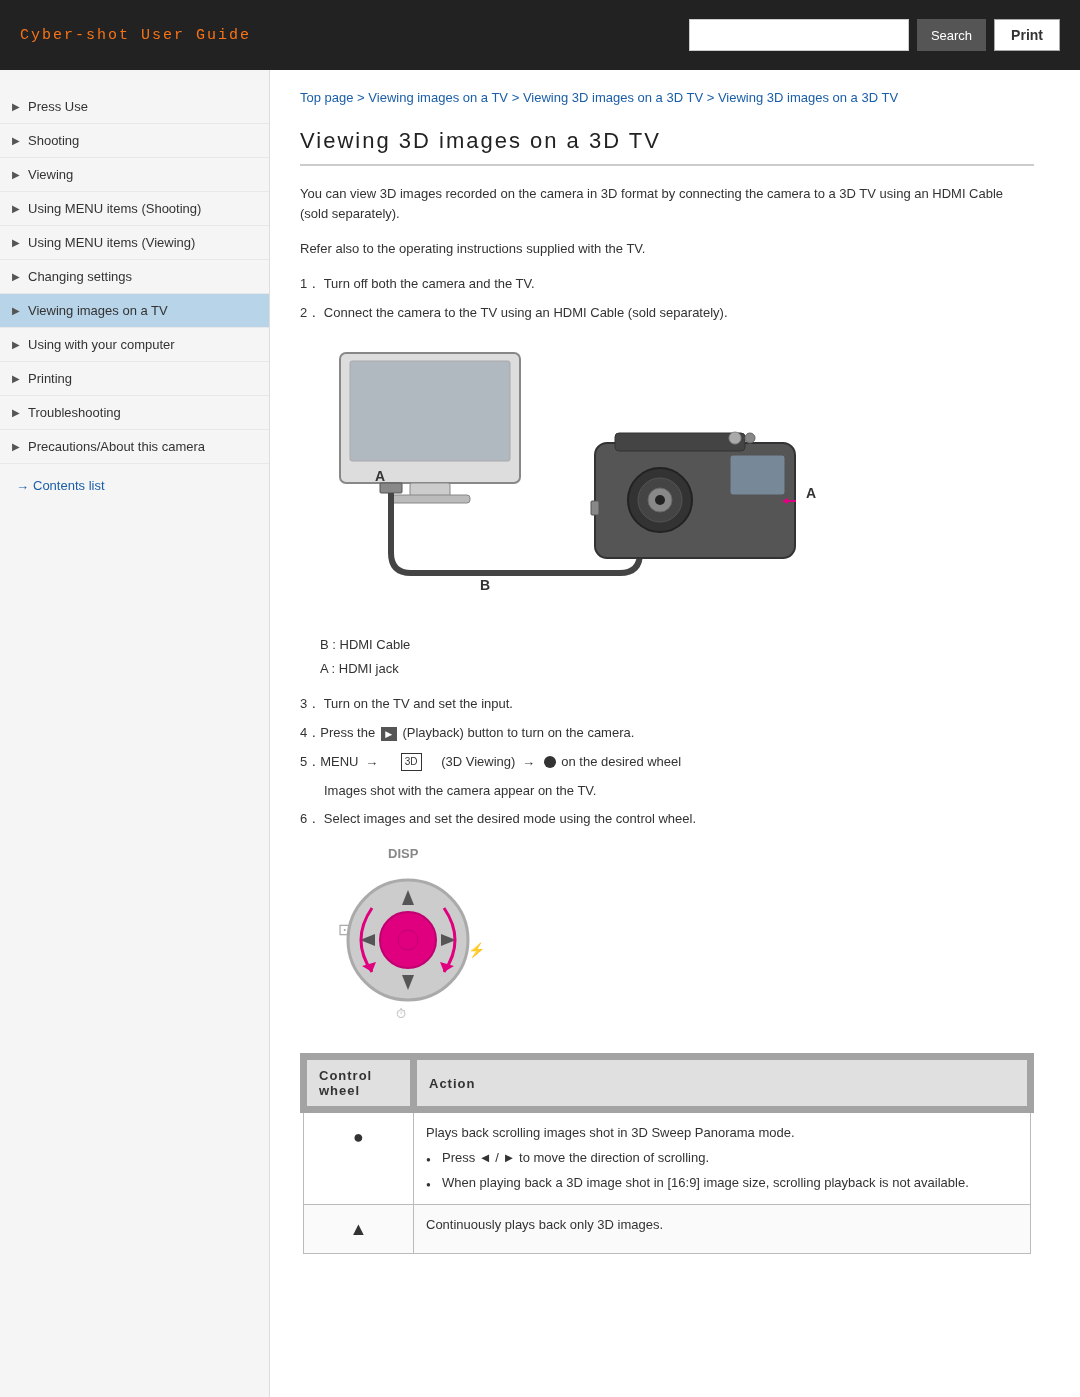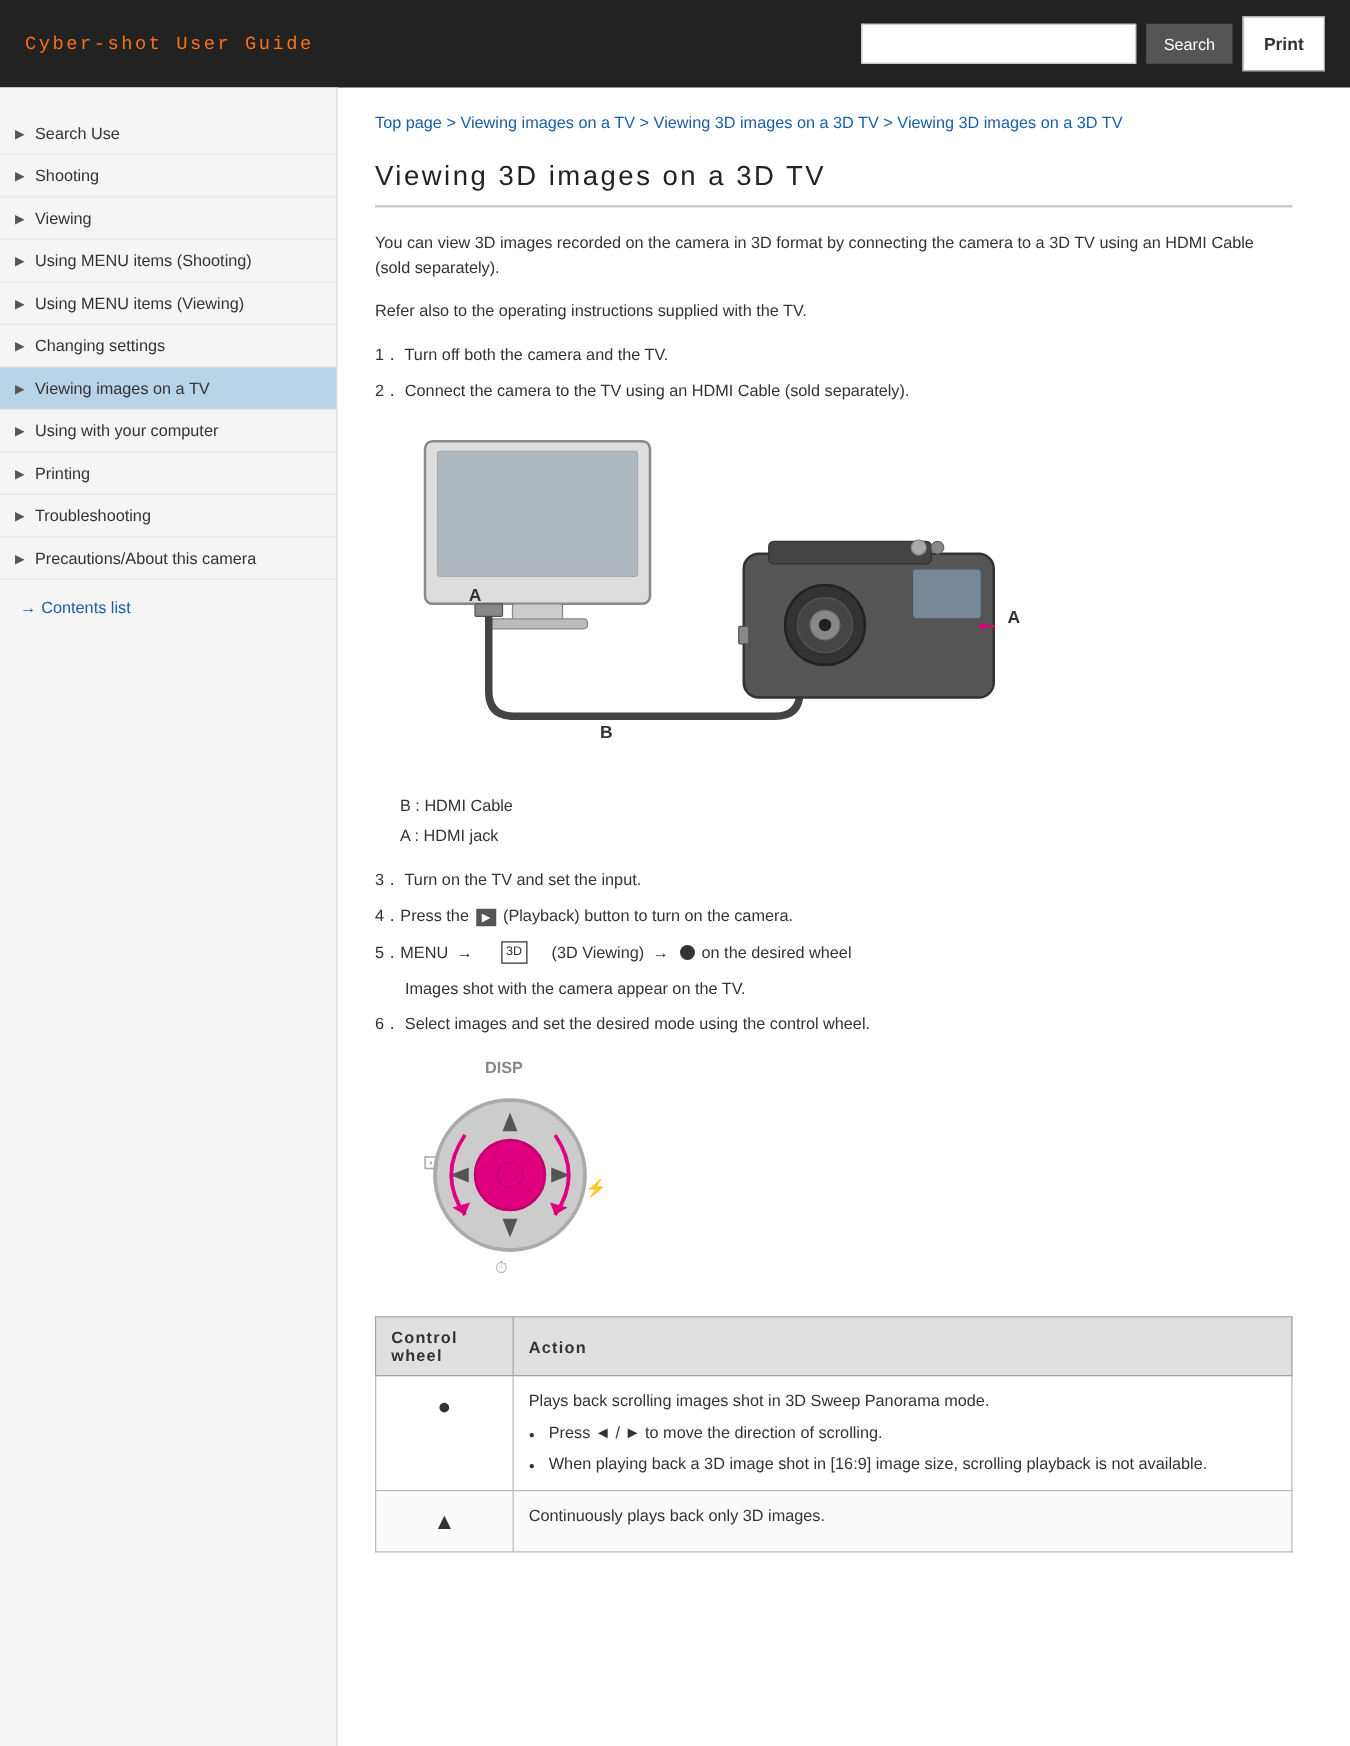--- a/index.html
+++ b/index.html
@@ -40,21 +40,21 @@
       padding: 6px 14px;
       height: 32px;
       cursor: pointer;
       font-size: 13px;
     }
     .print-button {
       background: #fff;
       color: #333;
       border: 1px solid #aaa;
       padding: 4px 16px;
-      height: 44px;
+      height: 32px;
       cursor: pointer;
       font-size: 14px;
       font-weight: bold;
     }
 
     
     .main-layout {
       display: flex;
       min-height: calc(1397px - 70px);
     }
@@ -168,21 +168,21 @@
     .control-table {
       width: 100%;
       border-collapse: collapse;
       margin-top: 20px;
       font-size: 13px;
     }
     .control-table th {
       background: #e0e0e0;
       padding: 8px 12px;
       text-align: left;
-      border: 1px solid #a3a3a3;
+      border: 7px solid #a3a3a3;
       font-weight: bold;
       font-size: 13px;
       letter-spacing: 1px;
     }
     .control-table td {
       padding: 10px 12px;
       border: 1px solid #bbb;
       vertical-align: top;
       line-height: 1.6;
     }
@@ -260,21 +260,21 @@
     <button class="search-button">Search</button>
     <button class="print-button">Print</button>
   </div>
 </div>
 
 <div class="main-layout">
 
   <div class="sidebar">
     <div class="sidebar-item">
       <span class="sidebar-arrow">▶</span>
-      <span>Search Use</span>
+      <span>Press Use</span>
     </div>
     <div class="sidebar-item">
       <span class="sidebar-arrow">▶</span>
       <span>Shooting</span>
     </div>
     <div class="sidebar-item">
       <span class="sidebar-arrow">▶</span>
       <span>Viewing</span>
     </div>
     <div class="sidebar-item">

